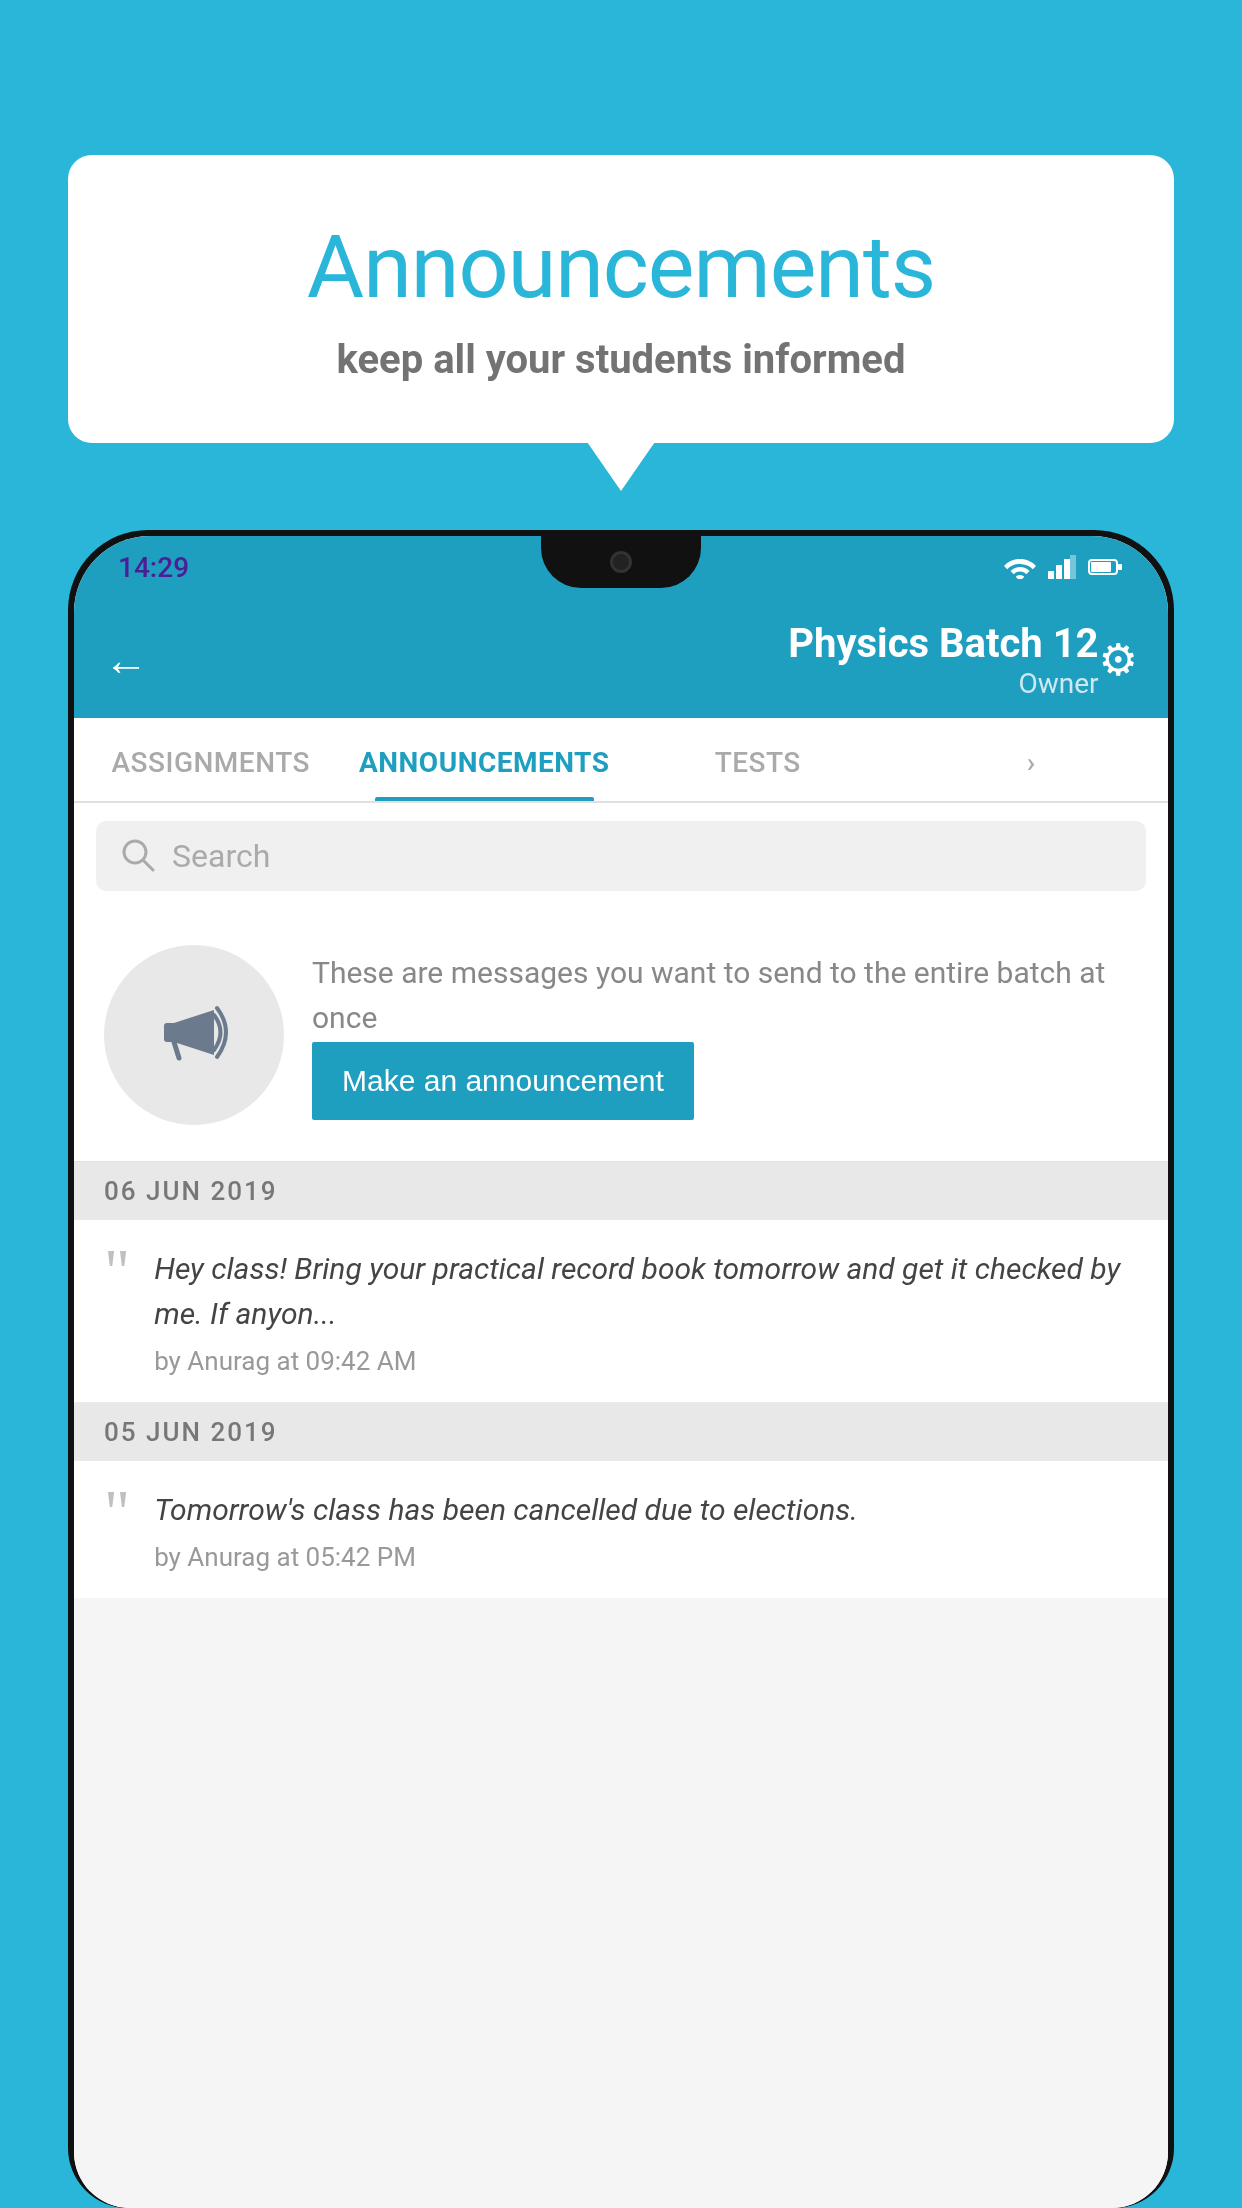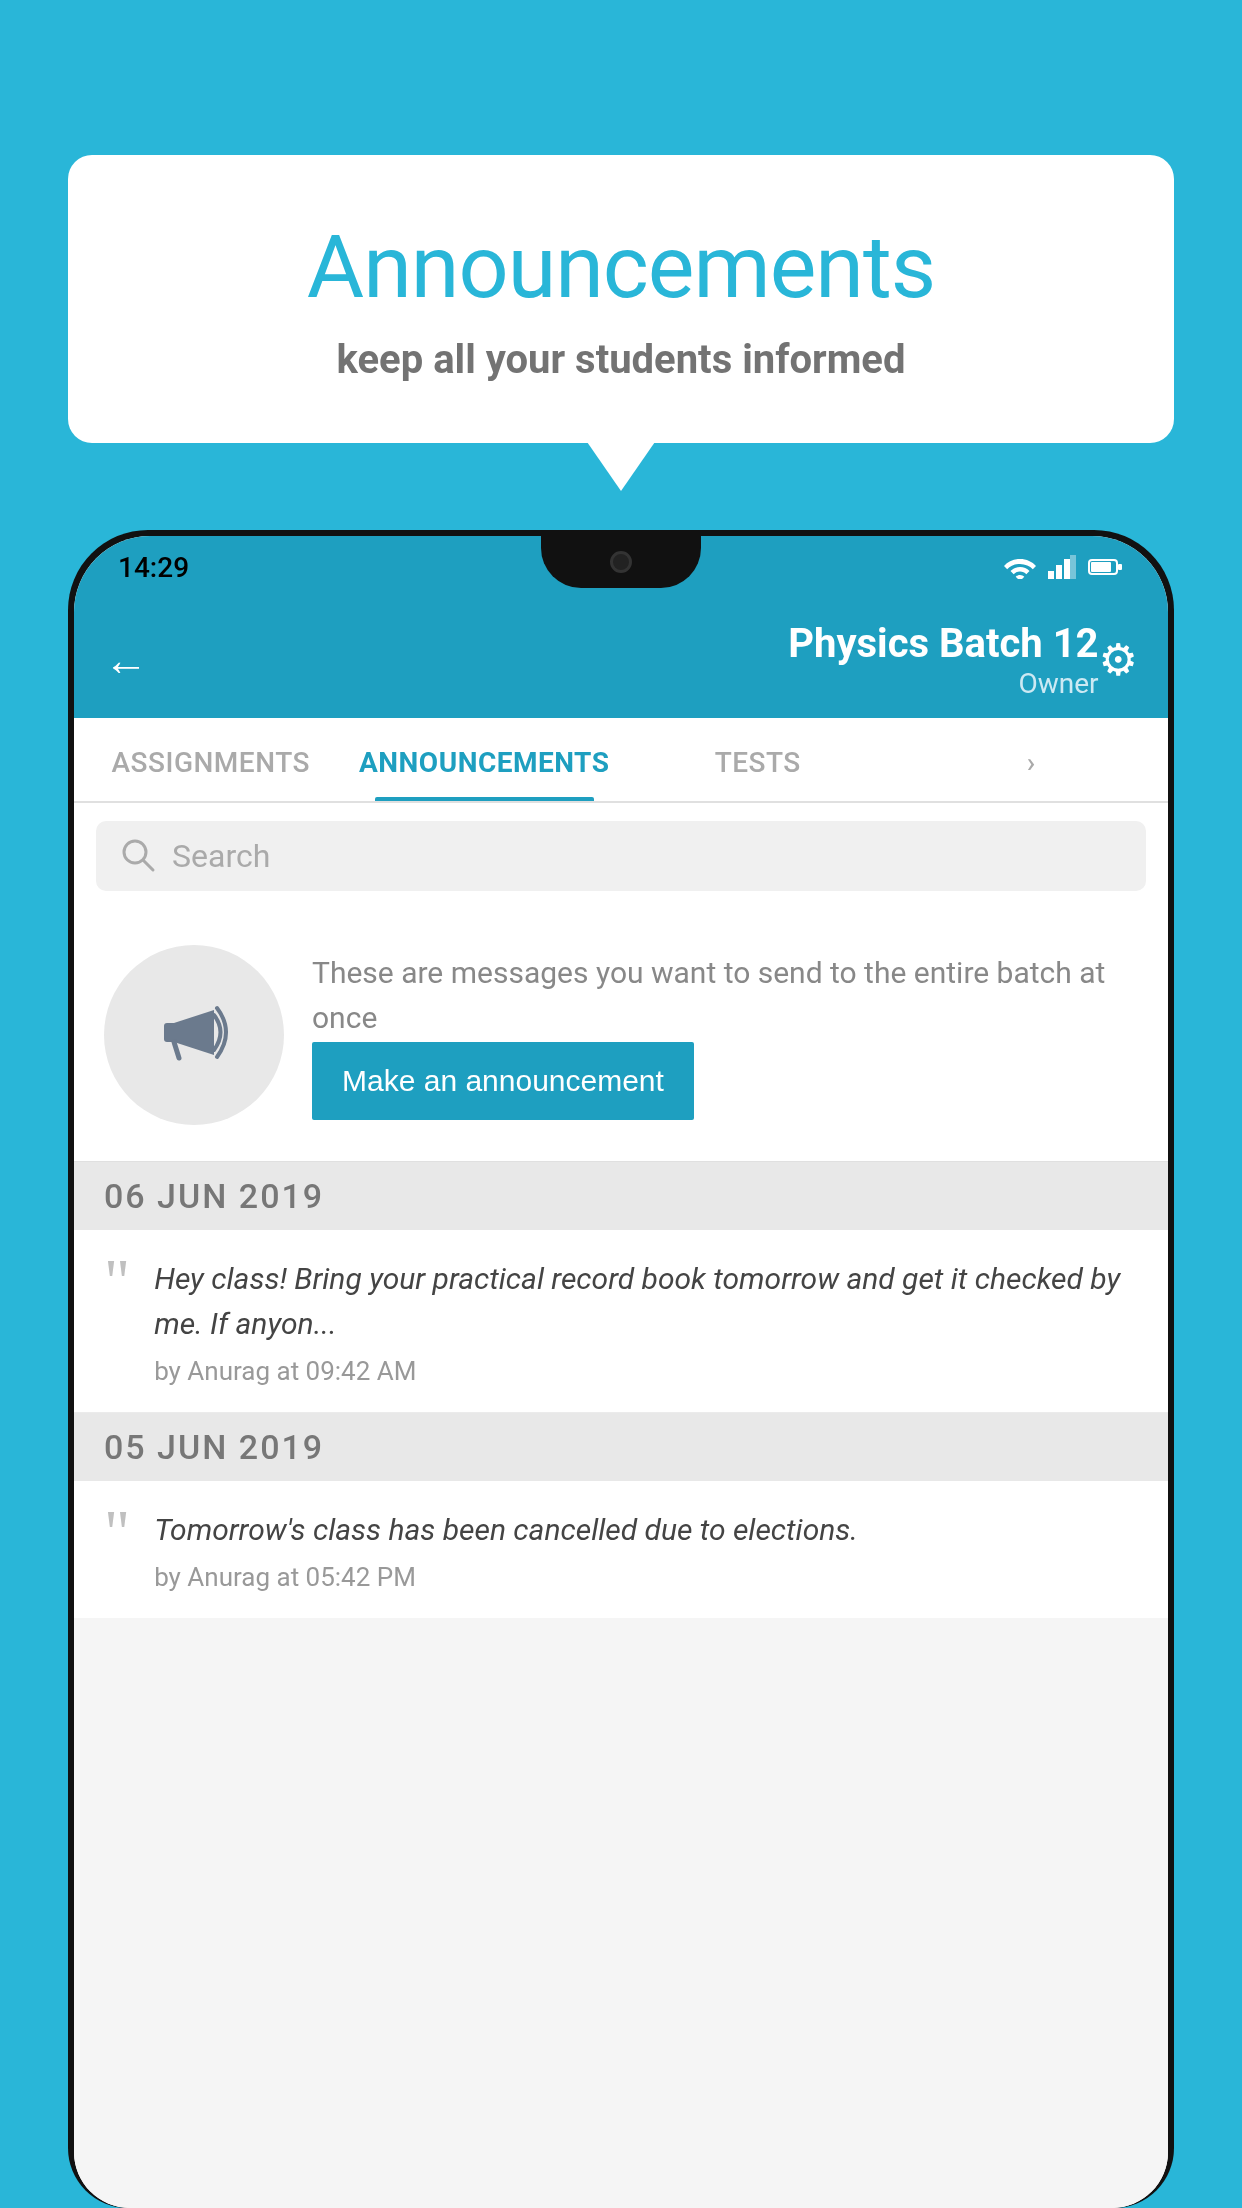--- a/index.html
+++ b/index.html
@@ -87,21 +87,21 @@
       background: #1e9fc0;
       height: 62px;
       display: flex;
       align-items: center;
       justify-content: space-between;
       padding: 0 44px;
       flex-shrink: 0;
     }
 
     .status-time {
-      color: #000000;
+      color: #4c1d95;
       font-size: 28px;
       font-weight: 500;
     }
 
     .status-icons {
       display: flex;
       align-items: center;
       gap: 12px;
     }
 
@@ -298,21 +298,21 @@
       background: #e8e8e8;
       padding: 14px 30px;
       display: flex;
       align-items: center;
       gap: 12px;
       flex-shrink: 0;
     }
 
     .date-text {
       color: #777;
-      font-size: 34px;
+      font-size: 26px;
       font-weight: 500;
       letter-spacing: 2px;
     }
 
     
     .announcement-item {
       background: #fff;
       padding: 26px 30px;
       display: flex;
       align-items: flex-start;

